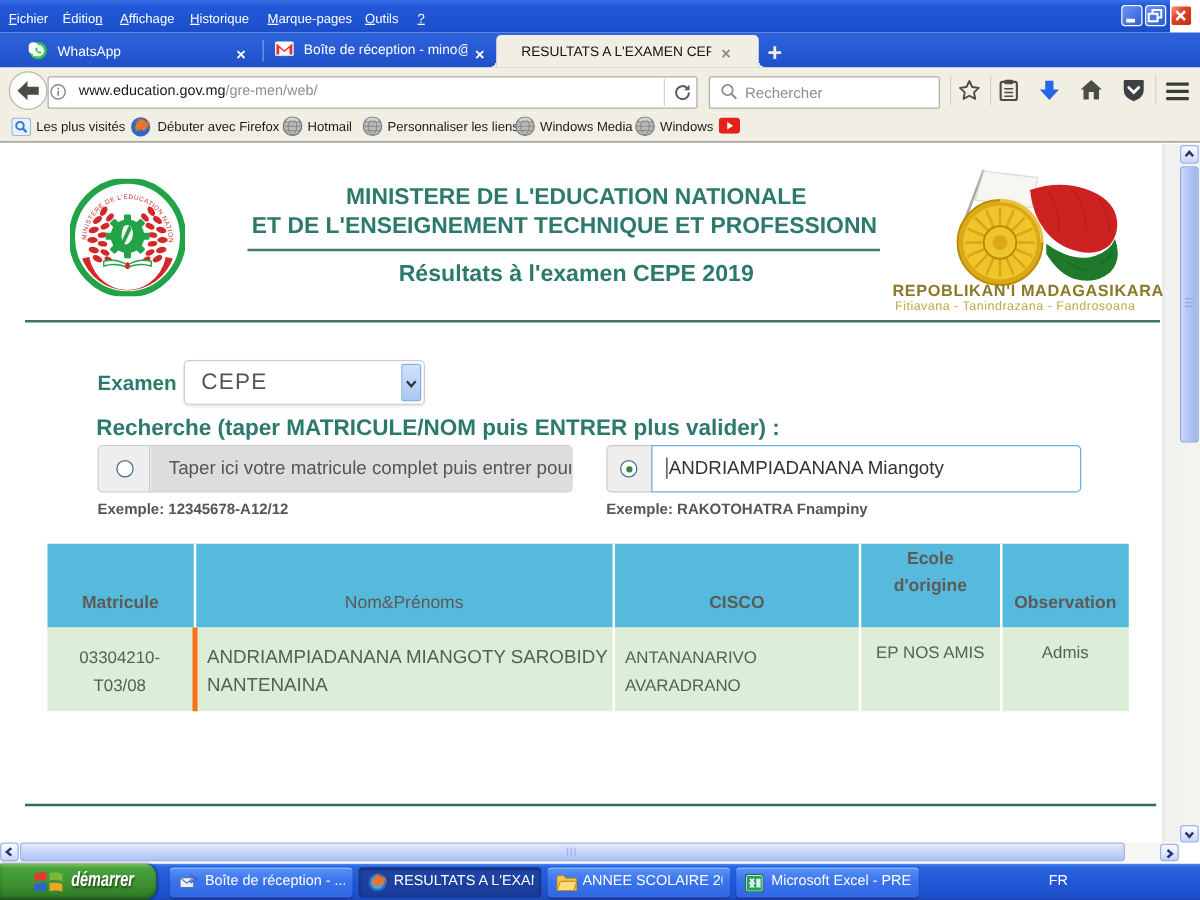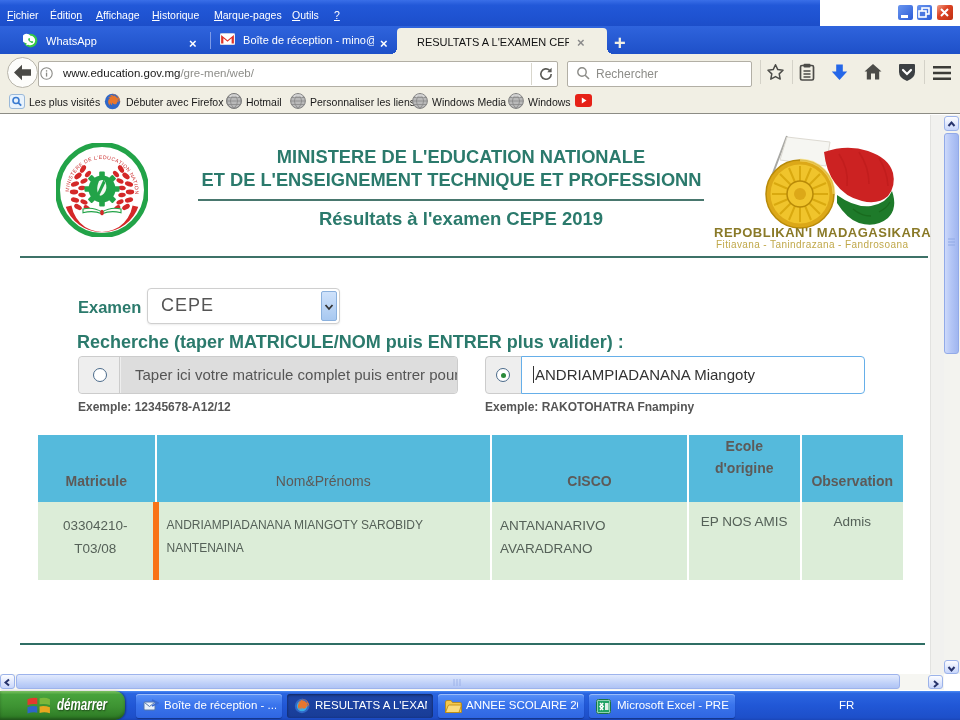--- a/index.html
+++ b/index.html
@@ -1,20 +1,20 @@
 <!DOCTYPE html>
 <html><head>
 <meta charset="utf-8">
 <style>
 * { margin:0; padding:0; box-sizing:border-box; }
 html,body { width:960px; height:720px; overflow:hidden; }
 body { font-family:"Liberation Sans", sans-serif; position:relative; background:#fff; }
 .abs { position:absolute; }
 
-#titlebar { left:0; top:0; width:820px; height:26px;
+#titlebar { left:0; top:0; width:936px; height:26px;
   background:linear-gradient(#3a6fe8 0%, #2258d8 20%, #1e52d0 70%, #1c4ec9 100%); }
 .menuitem { position:absolute; top:9px; color:#fff; font-size:10.5px; }
 .menuitem u { text-decoration:underline; }
 .winbtn { position:absolute; top:4px; width:17px; height:17px; border-radius:3px;
   border:1px solid #fff; }
 
 #tabbar { left:0; top:26px; width:960px; height:28px;
   background:linear-gradient(#2f64dd, #1e50c8); }
 .tab { position:absolute; top:2px; height:26px; color:#fff; font-size:11px; }
 .tabsep { position:absolute; top:6px; width:1px; height:17px; background:#7e9be8; }
@@ -298,22 +298,22 @@
     <table style="width:865px; font-family:'Liberation Sans',sans-serif;">
       <tbody>
           <tr style="background:#55badc; color:#5d5a58;">
         <td style="width:117px; height:66px; text-align:center; vertical-align:bottom; padding-bottom:13px; font-weight:bold; font-size:14px; border-right:2px solid #fff;">Matricule</td>
         <td style="width:334px; text-align:center; vertical-align:bottom; padding-bottom:13px; font-weight:normal; font-size:14px; border-right:2px solid #fff;margin-top:48px;">Nom&amp;Prénoms</td>
         <td style="width:196px; text-align:center; vertical-align:bottom; padding-bottom:13px; font-weight:bold; font-size:14px; border-right:2px solid #fff;">CISCO</td>
         <td style="width:112px; text-align:center; vertical-align:bottom; padding-bottom:23px; font-weight:bold; font-size:14px; border-right:2px solid #fff; line-height:22px;">Ecole<br>d'origine</td>
         <td style="width:102px; text-align:center; vertical-align:bottom; padding-bottom:13px; font-weight:bold; font-size:14px;">Observation</td>
       </tr>
       <tr style="background:#dcedd8; color:#556158;">
-        <td style="height:78px; text-align:center; vertical-align:top; padding-top:12px; font-size:13.5px; line-height:23px; border-right:6px solid #f97316;">03304210-<br>T03/08</td>
-        <td style="vertical-align:top; padding:12px 0 0 8px; font-size:12px; line-height:23px; border-right:2px solid #fff;">ANDRIAMPIADANANA MIANGOTY SAROBIDY<br>NANTENAINA</td>
+        <td style="height:67px; text-align:center; vertical-align:top; padding-top:12px; font-size:13.5px; line-height:23px; border-right:4px solid #f97316;">03304210-<br>T03/08</td>
+        <td style="vertical-align:top; padding:12px 0 0 8px; font-size:15px; line-height:23px; border-right:2px solid #fff;">ANDRIAMPIADANANA MIANGOTY SAROBIDY<br>NANTENAINA</td>
         <td style="vertical-align:top; padding:12px 0 0 8px; font-size:13.5px; line-height:23px; border-right:2px solid #fff;">ANTANANARIVO<br>AVARADRANO</td>
         <td style="text-align:center; vertical-align:top; padding-top:12px; font-size:13.5px; border-right:2px solid #fff;">EP NOS AMIS</td>
         <td style="text-align:center; vertical-align:top; padding-top:12px; font-size:13.5px;">Admis</td>
       </tr>
     </tbody>
       </table>
   </div>
   <div style="position:absolute; left:20px; top:528px; width:905px; height:2px; background:#2f6e64;"></div>
 </div>
 <div class="abs" id="vscroll">

